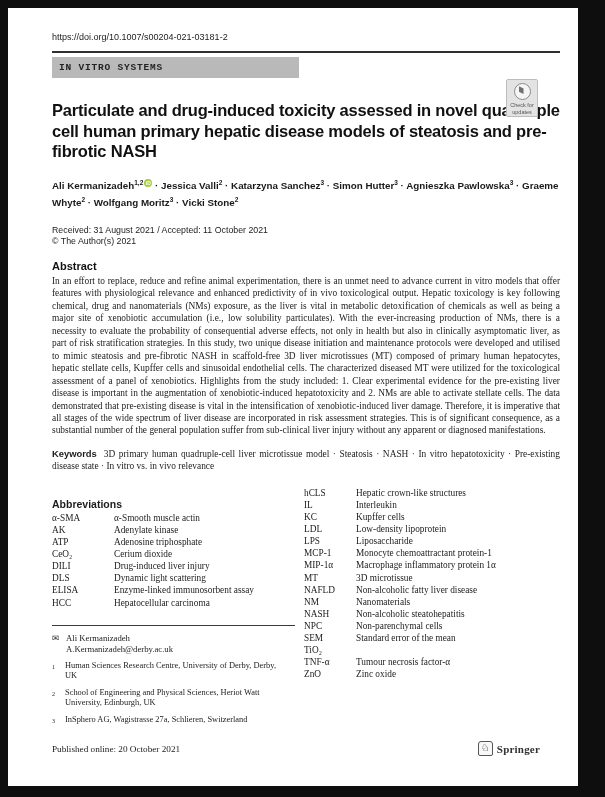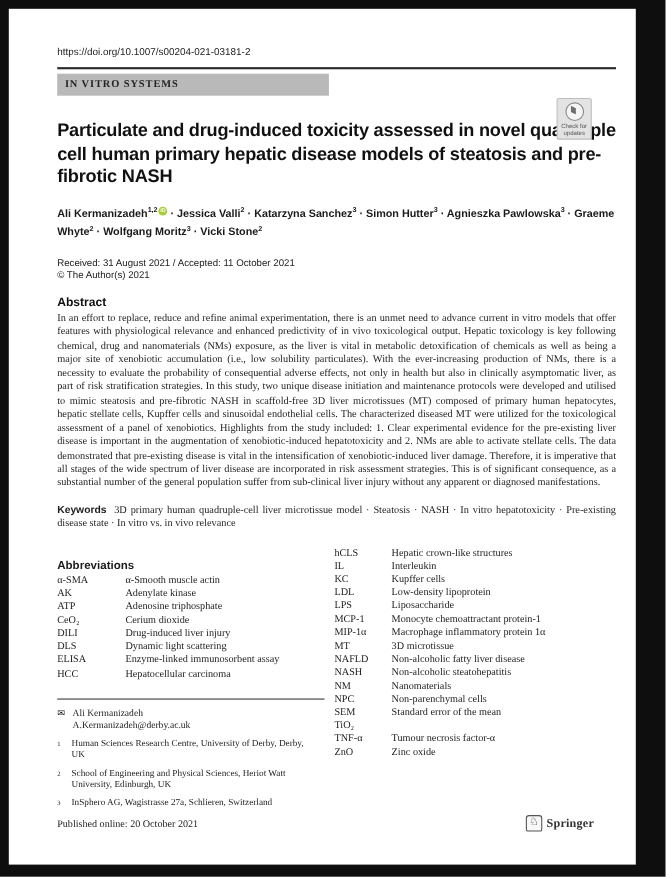--- a/index.html
+++ b/index.html
@@ -12,25 +12,25 @@
   }
   .page {
     position:absolute; left:8px; top:8px; width:570px; height:778px;
     background:#ffffff; box-sizing:border-box;
     padding:22px 18px 0 44px;
   }
   .content { width:508px; position:relative; }
 
   
   .journal-name { font-family:"Liberation Sans", sans-serif; font-size:9px; color:#222; }
-  .doi { font-family:"Liberation Sans", sans-serif; font-size:9px; color:#222; margin-top:12px; }
+  .doi { font-family:"Liberation Sans", sans-serif; font-size:9px; color:#222; margin-top:2px; }
   .head-rule { border:none; border-top:2px solid #2f2f2f; margin:9px 0 3px 0; }
   .banner {
     display:inline-block; background:#b9b9b9; color:#232323;
-    font-family:Liberation Serif, serif; font-weight:bold;
+    font-family:Liberation Mono, monospace; font-weight:bold;
     font-size:9.5px; letter-spacing:0.8px;
     padding:5px 8px 5px 7px; width:232px;
   }
   .check-badge {
     position:absolute; right:22px; top:47px; width:32px; height:38px;
     background:#e3e3e3; border:1px solid #bdbdbd; border-radius:2px;
     display:flex; flex-direction:column; align-items:center; justify-content:flex-start;
     padding-top:3px; box-sizing:border-box; cursor:pointer;
   }
   .check-circle {
@@ -286,27 +286,27 @@
               <span class="abbr-term">MT</span>
               <span class="abbr-def">3D microtissue</span>
             </div>
 
             <div class="abbr-row">
               <span class="abbr-term">NAFLD</span>
               <span class="abbr-def">Non-alcoholic fatty liver disease</span>
             </div>
 
             <div class="abbr-row">
+              <span class="abbr-term">NM</span>
+              <span class="abbr-def">Nanomaterials</span>
+            </div>
+
+            <div class="abbr-row">
               <span class="abbr-term">NASH</span>
               <span class="abbr-def">Non-alcoholic steatohepatitis</span>
-            </div>
-
-            <div class="abbr-row">
-              <span class="abbr-term">NM</span>
-              <span class="abbr-def">Nanomaterials</span>
             </div>
 
             <div class="abbr-row">
               <span class="abbr-term">NPC</span>
               <span class="abbr-def">Non-parenchymal cells</span>
             </div>
 
             <div class="abbr-row">
               <span class="abbr-term">SEM</span>
               <span class="abbr-def">Standard error of the mean</span>

